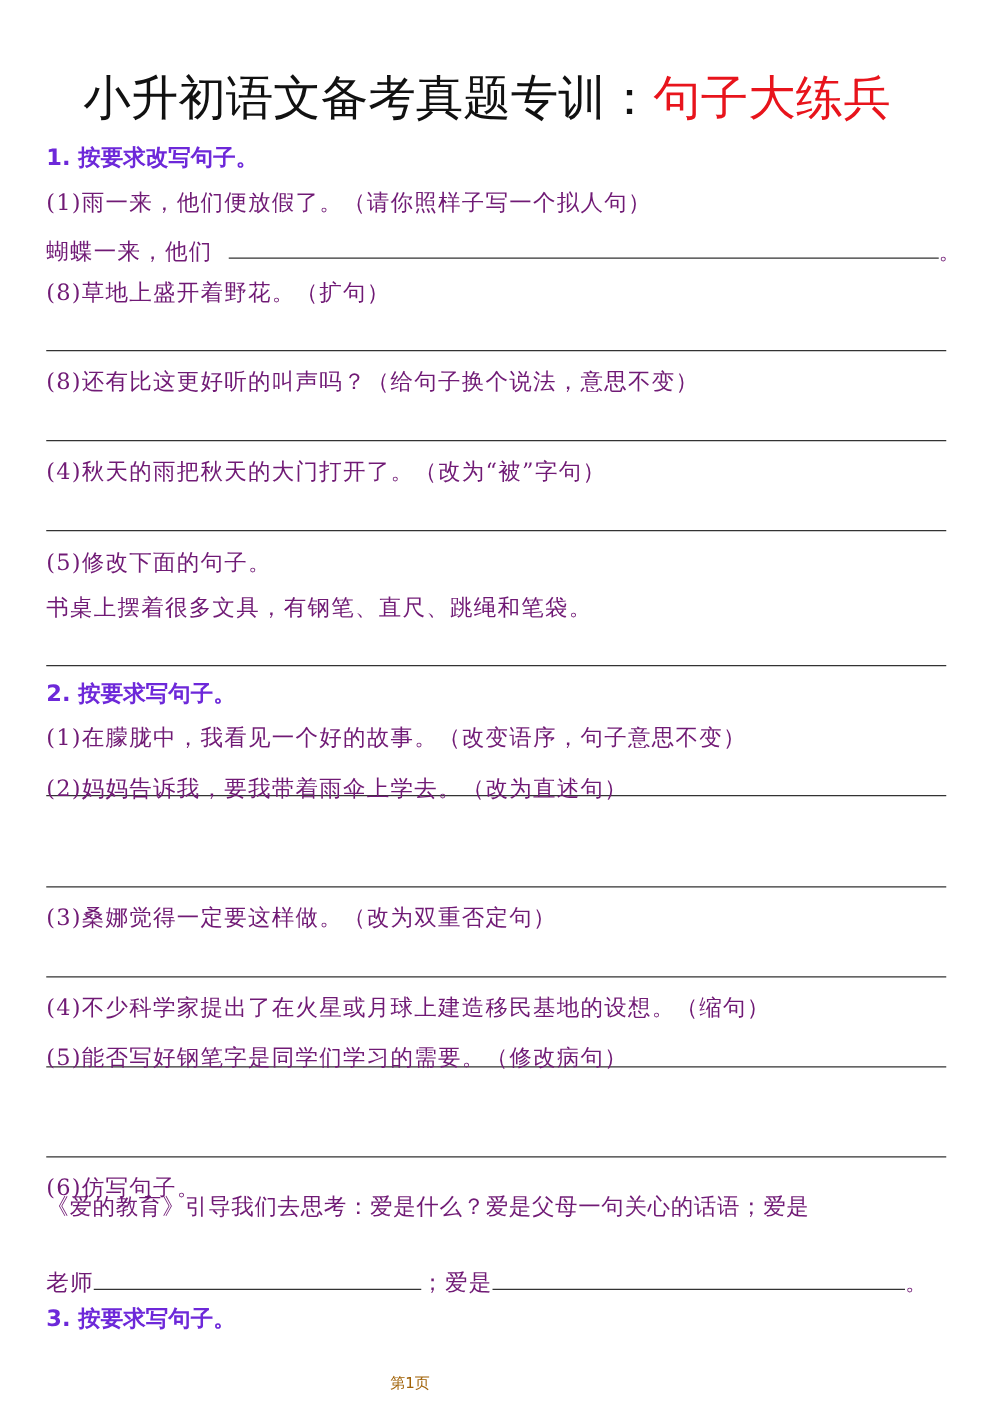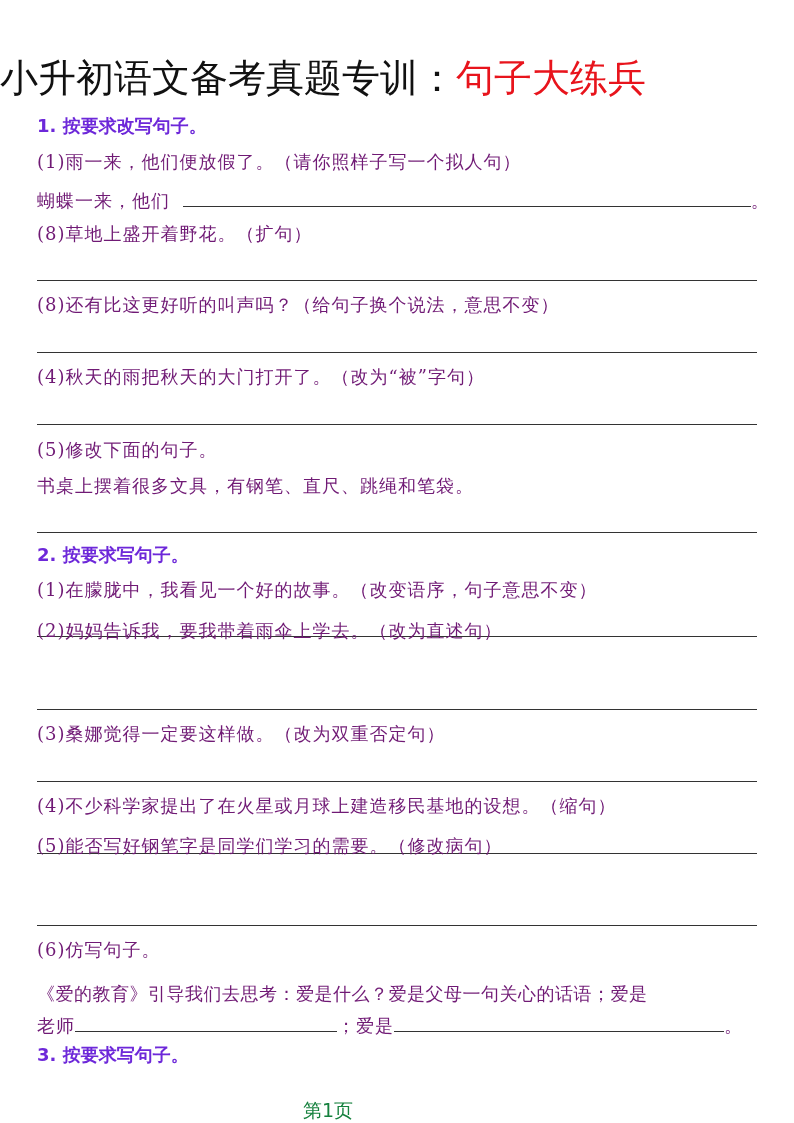--- a/index.html
+++ b/index.html
@@ -1,26 +1,26 @@
 <!DOCTYPE html>
 <html><head>
 <meta charset="utf-8">
 <style>
   html, body { margin: 0; padding: 0; background: #ffffff; }
   body { width: 794px; height: 1123px; position: relative; overflow: hidden;
          font-family: "DejaVu Serif", "Liberation Serif", serif; color: #222; }
   .abs { position: absolute; white-space: nowrap; }
-  .title { left: 0; width: 751px; top: 52px; text-align: left; font-size: 38px; line-height: 52px;
+  .title { left: 14px; width: 751px; top: 52px; text-align: center; font-size: 38px; line-height: 52px;
            font-family: "DejaVu Serif", serif; color: #111; font-weight: normal; letter-spacing: 0px; }
   .title .red { color: #e8141c; }
   .sec { font-family: "DejaVu Sans", "Liberation Sans", sans-serif; font-weight: bold; font-size: 18px; color: #6d28d9; }
   .q { font-size: 18px; color: #701a75; letter-spacing: 1px; }
   .line { position: absolute; left: 37px; width: 720px; height: 0; border-top: 1.6px solid #333; }
   .inline-blank { display: inline-block; border-bottom: 1.6px solid #333; height: 20px; vertical-align: baseline; }
-  .footer { left: 0; width: 656px; text-align: center; top: 1098px; font-size: 19px; color: #15803d;
+  .footer { left: 0; width: 656px; text-align: center; top: 1098px; font-size: 12px; color: #a16207;
             font-family: "DejaVu Sans", sans-serif; }
 </style>
 </head>
 <body>
 
 <div class="abs title"><span>小升初语文备考真题专训：</span><span class="red">句子大练兵</span></div>
 
 <div class="abs sec" style="left:37px; top:114px;">1. 按要求改写句子。</div>
 
 <div class="abs q" style="left:37px; top:150px;">(1)雨一来，他们便放假了。（请你照样子写一个拟人句）</div>
@@ -53,20 +53,20 @@
 <div class="abs q" style="left:37px; top:722px;">(3)桑娜觉得一定要这样做。（改为双重否定句）</div>
 <div class="line" style="top:781px;"></div>
 
 <div class="abs q" style="left:37px; top:794px;">(4)不少科学家提出了在火星或月球上建造移民基地的设想。（缩句）</div>
 <div class="line" style="top:853px;"></div>
 
 <div class="abs q" style="left:37px; top:834px;">(5)能否写好钢笔字是同学们学习的需要。（修改病句）</div>
 <div class="line" style="top:925px;"></div>
 
 <div class="abs q" style="left:37px; top:938px;">(6)仿写句子。</div>
-<div class="abs q" style="left:37px; top:982px; letter-spacing:0.5px;">《爱的教育》引导我们去思考：爱是什么？爱是父母一句关心的话语；爱是</div>
+<div class="abs q" style="left:37px; top:953px; letter-spacing:0.5px;">《爱的教育》引导我们去思考：爱是什么？爱是父母一句关心的话语；爱是</div>
 <div class="abs q" style="left:37px; top:1011px;">
   <span>老师</span><span class="inline-blank" style="width:262px;"></span><span>；爱是</span><span class="inline-blank" style="width:330px;"></span><span>。</span>
 </div>
 
 <div class="abs sec" style="left:37px; top:1043px;">3. 按要求写句子。</div>
 
 <div class="abs footer">第1页</div>
 
 </body></html>

